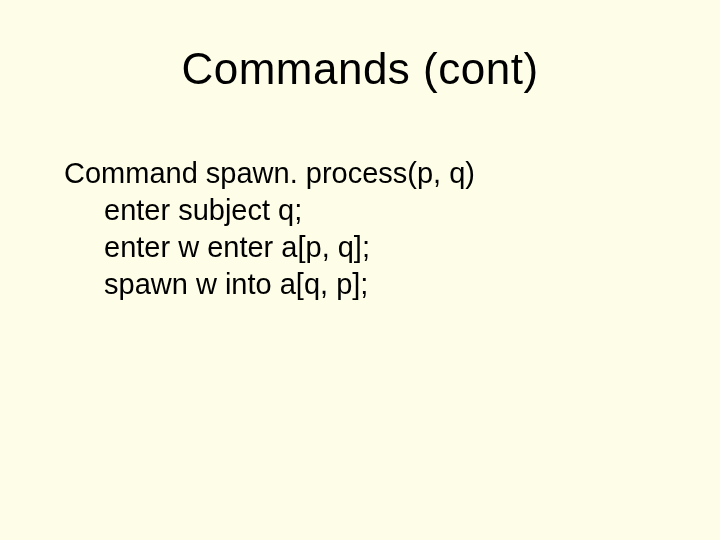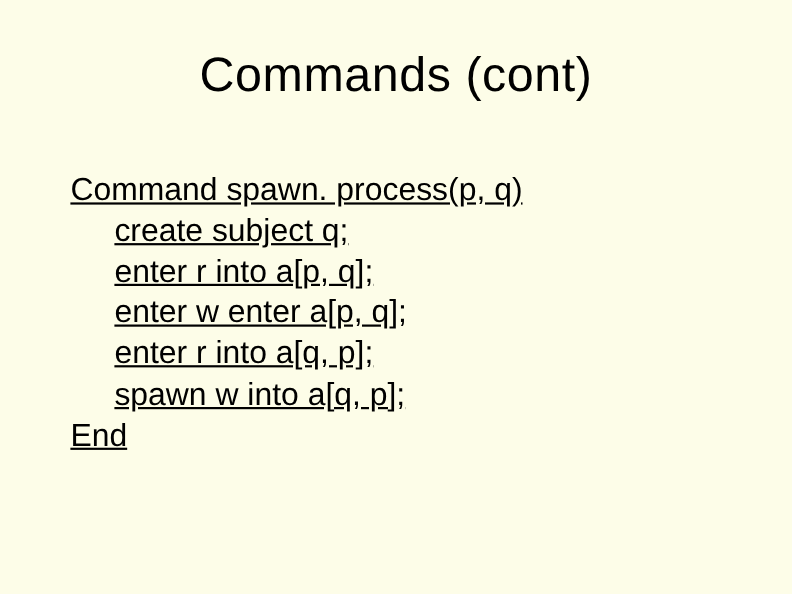--- a/index.html
+++ b/index.html
@@ -30,33 +30,29 @@
   .body {
     position: absolute;
     top: 155px;
     left: 64px;
     right: 60px;
     font-size: 29px;
     line-height: 1.28;
   }
   .body .line {
     white-space: pre;
-    text-decoration: underline;
   }
   .indent {
     padding-left: 40px;
   }
 </style>
 </head>
 <body>
 
 <div class="slide">
   <div class="title">Commands (cont)</div>
   <div class="body">
     <div class="line">Command spawn. process(p, q)</div>
-    <div class="line indent">create subject q;</div>
-    <div class="line indent">enter r into a[p, q];</div>
+    <div class="line indent">enter subject q;</div>
     <div class="line indent">enter w enter a[p, q];</div>
-    <div class="line indent">enter r into a[q, p];</div>
     <div class="line indent">spawn w into a[q, p];</div>
-    <div class="line">End</div>
   </div>
 </div>
 
 </body></html>

